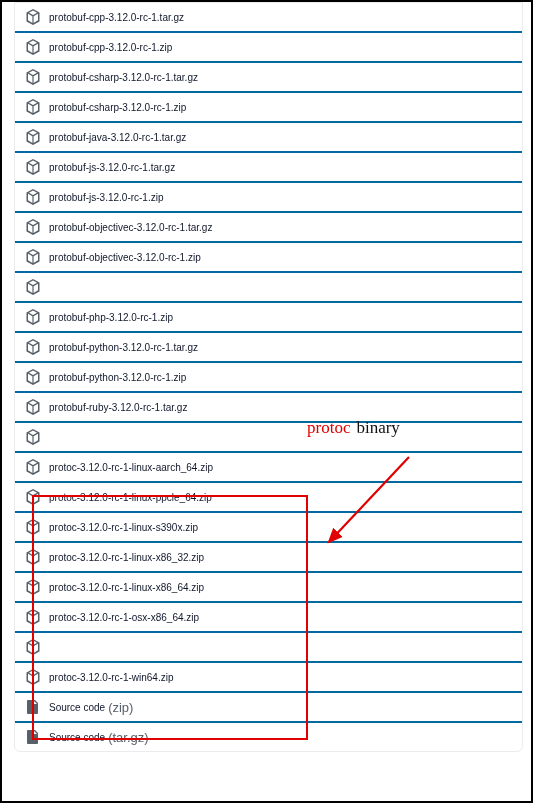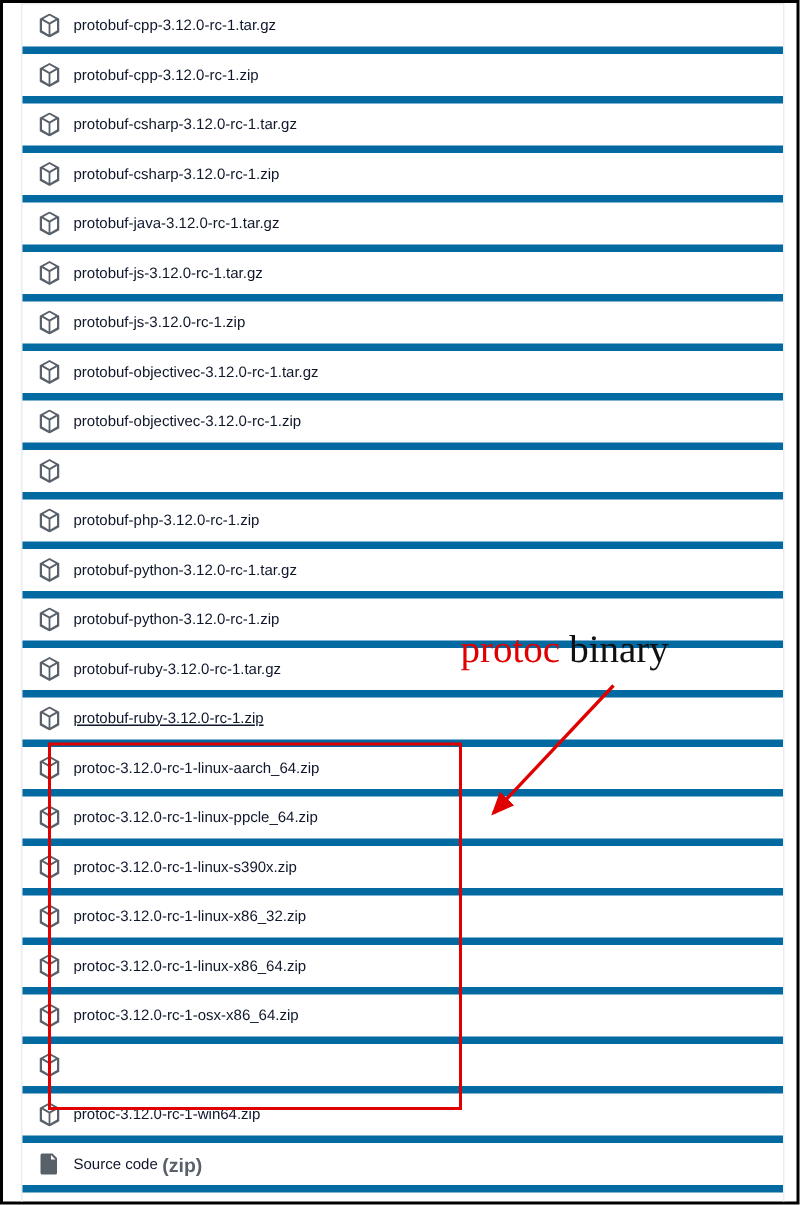--- a/index.html
+++ b/index.html
@@ -15,61 +15,61 @@
     }
     .assets-container {
       border: 1px solid #eaecef;
       border-radius: 0 0 6px 6px;
       margin: 0 8px 8px 12px;
     }
     .asset-row {
       display: flex;
       align-items: center;
       padding: 6px 10px;
-      border-top: 5px solid #0369a1;
+      border-top: 2px solid #0369a1;
     }
     .asset-row:first-child { border-top: none; }
     .asset-icon {
       width: 16px;
       height: 16px;
       margin-right: 8px;
       flex-shrink: 0;
       color: #586069;
     }
     .asset-link {
       color: #0f172a;
       text-decoration: none;
       font-weight: 400;
       font-size: 10px;
     }
     .underlined { text-decoration: underline; }
     .source-suffix {
       color: #586069;
-      font-weight: 700;
+      font-weight: 400;
       margin-left: 3px;
     }
     .highlight-box {
       position: absolute;
       border: 2px solid #e00000;
       left: 30px;
       top: 493px;
       width: 276px;
       height: 245px;
       pointer-events: none;
       background: transparent;
     }
     .annotation {
       position: absolute;
       left: 305px;
       top: 416px;
       pointer-events: none;
     }
     .annotation-text {
       font-family: "Comic Sans MS", "Segoe Script", cursive;
-      font-size: 26px;
+      font-size: 17px;
       white-space: nowrap;
     }
     .annotation-protoc { color: #e00000; }
     .annotation-binary { color: #111; margin-left: 6px; }
     .annotation-arrow {
       position: absolute;
       left: 312px;
       top: 445px;
       pointer-events: none;
     }
@@ -158,21 +158,20 @@
     <div class="asset-row">
       <span class="asset-icon"><svg viewBox="0 0 16 16" width="16" height="16" fill="currentColor">
           <path d="M8 0l6.5 3.5v9L8 16l-6.5-3.5v-9L8 0zM3 4.7v6.6L7.4 14V7.2L3 4.7zm10 0L8.6 7.2V14L13 11.3V4.7zM8 1.4L3.9 3.7 8 6l4.1-2.3L8 1.4z"></path>
         </svg></span>
       <a class="asset-link" href="#">protobuf-ruby-3.12.0-rc-1.tar.gz</a>
     </div>
     <div class="asset-row">
       <span class="asset-icon"><svg viewBox="0 0 16 16" width="16" height="16" fill="currentColor">
           <path d="M8 0l6.5 3.5v9L8 16l-6.5-3.5v-9L8 0zM3 4.7v6.6L7.4 14V7.2L3 4.7zm10 0L8.6 7.2V14L13 11.3V4.7zM8 1.4L3.9 3.7 8 6l4.1-2.3L8 1.4z"></path>
         </svg></span>
-      <a class="asset-link underlined" href="#">protobuf-ruby-3.12.0-rc-1.zip</a>
     </div>
     <div class="asset-row">
       <span class="asset-icon"><svg viewBox="0 0 16 16" width="16" height="16" fill="currentColor">
           <path d="M8 0l6.5 3.5v9L8 16l-6.5-3.5v-9L8 0zM3 4.7v6.6L7.4 14V7.2L3 4.7zm10 0L8.6 7.2V14L13 11.3V4.7zM8 1.4L3.9 3.7 8 6l4.1-2.3L8 1.4z"></path>
         </svg></span>
       <a class="asset-link" href="#">protoc-3.12.0-rc-1-linux-aarch_64.zip</a>
     </div>
     <div class="asset-row">
       <span class="asset-icon"><svg viewBox="0 0 16 16" width="16" height="16" fill="currentColor">
           <path d="M8 0l6.5 3.5v9L8 16l-6.5-3.5v-9L8 0zM3 4.7v6.6L7.4 14V7.2L3 4.7zm10 0L8.6 7.2V14L13 11.3V4.7zM8 1.4L3.9 3.7 8 6l4.1-2.3L8 1.4z"></path>

